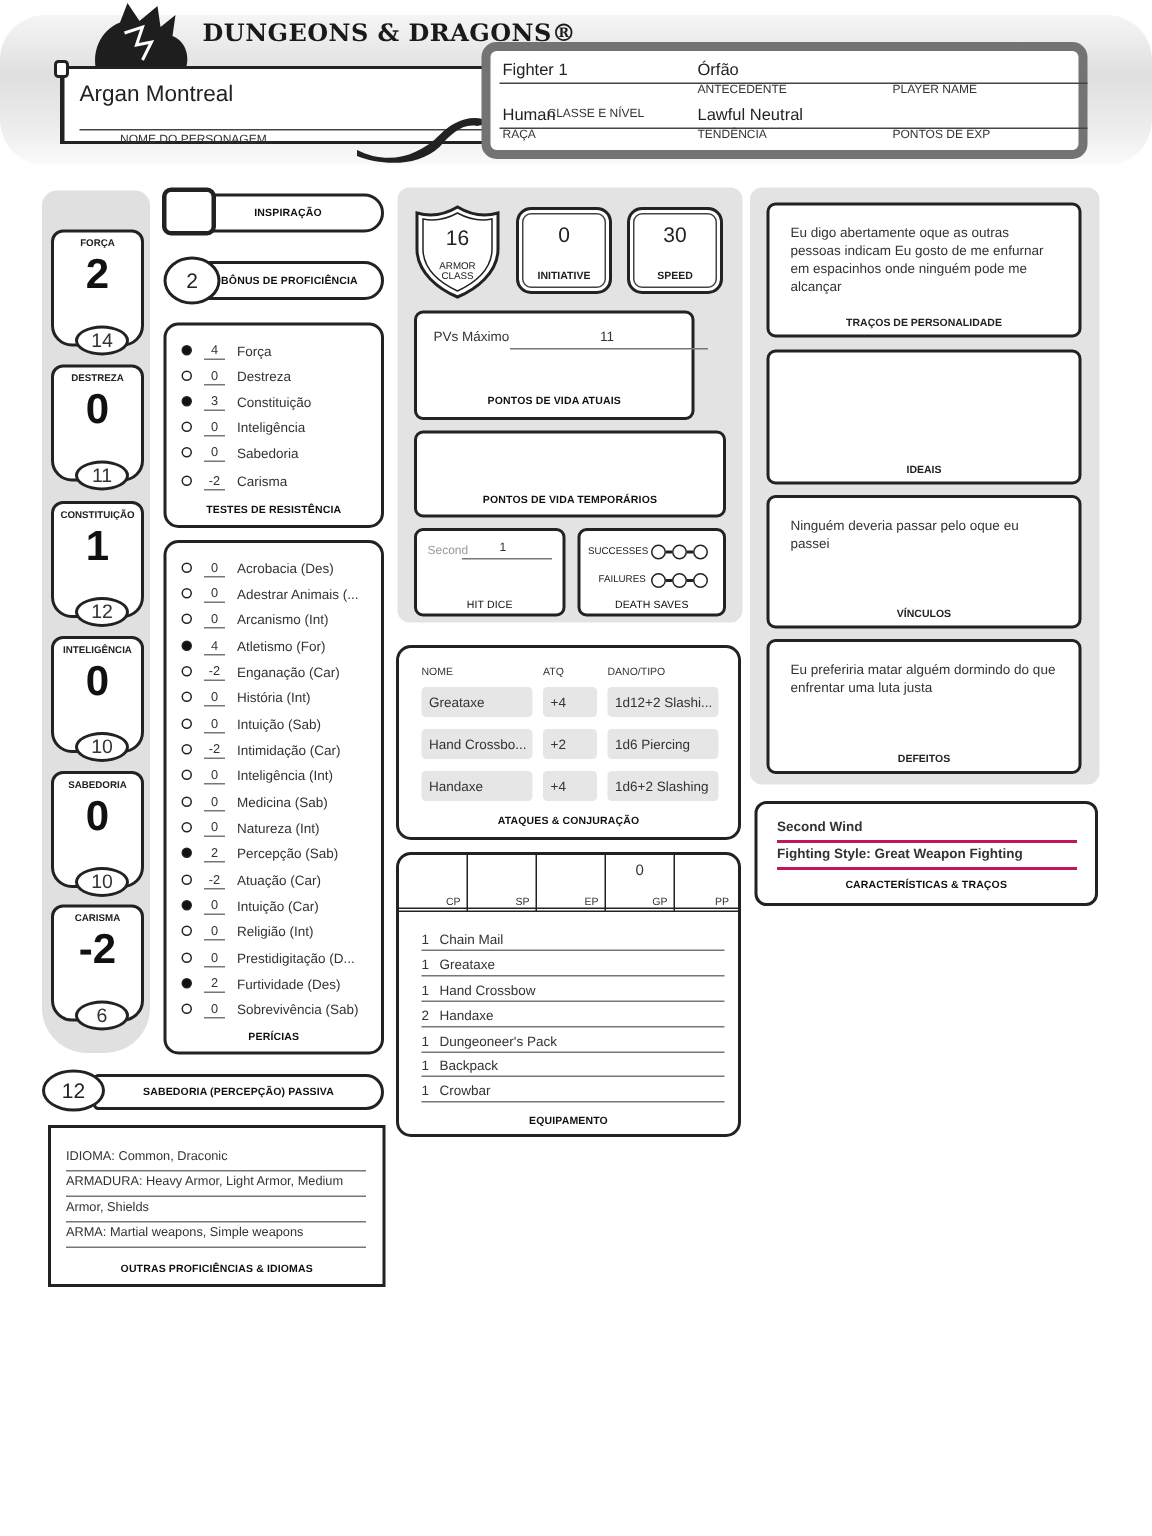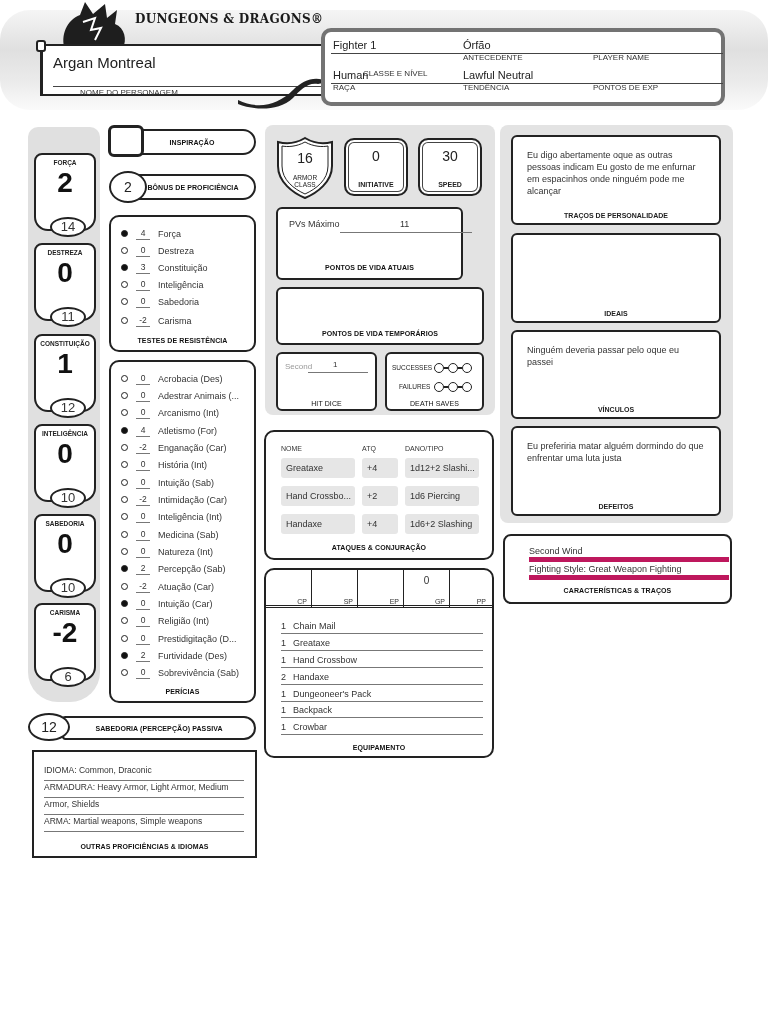--- a/index.html
+++ b/index.html
@@ -5,25 +5,25 @@
   * { box-sizing: border-box; margin: 0; padding: 0; }
   html, body { width: 768px; height: 1024px; background: #fff; overflow: hidden; }
   body { position: relative; font-family: "Liberation Sans", sans-serif; color: #222; }
 
   .abs { position: absolute; }
   .lbl { font-family: "Liberation Sans", sans-serif; font-weight: bold; font-size: 7px; letter-spacing: 0.1px; color: #111; text-transform: uppercase; }
 
   
   .header-brush { left: 0; top: 10px; width: 768px; height: 100px; background: linear-gradient(180deg, #f4f4f4 0%, #dcdcdc 40%, #e8e8e8 70%, #fafafa 100%); border-radius: 30px; opacity: .9; }
   .dragon { left: 55px; top: 0; width: 80px; height: 55px; }
-  .logo { left: 135px; top: 12px; font-family: "DejaVu Serif", serif; font-weight: bold; font-size: 12px; color: #1a1a1a; letter-spacing: .3px; text-align: center; }
+  .logo { left: 135px; top: 12px; font-family: "DejaVu Serif", serif; font-weight: bold; font-size: 16px; color: #1a1a1a; letter-spacing: .3px; text-align: center; }
   .name-scroll { left: 40px; top: 44px; width: 290px; height: 52px; background: #fff; border: 2px solid #222; border-left-width: 3px; }
   .char-name { left: 53px; top: 54px; font-size: 15px; color: #222; }
   .char-name-lbl { left: 80px; top: 88px; font-size: 8px; color: #333; }
-  .info-box { left: 321px; top: 28px; width: 404px; height: 78px; border: 4px solid #737373; border-radius: 10px; background: #fff; }
+  .info-box { left: 321px; top: 28px; width: 404px; height: 78px; border: 6px solid #737373; border-radius: 10px; background: #fff; }
   .info-val { font-size: 11px; color: #222; }
   .info-line { height: 1px; background: #444; }
   .info-lbl { font-size: 8px; color: #333; }
 
   
   .attr-col { left: 28px; top: 127px; width: 72px; height: 575px; background: #e0e0e0; border-radius: 10px 10px 30px 30px; }
   .attr-box { position: absolute; left: 34px; width: 62px; height: 78px; background: #fff; border: 2px solid #222; border-radius: 8px 8px 14px 14px; }
   .attr-name { position: absolute; top: 4px; left: 0; width: 100%; text-align: center; font-size: 6.5px; font-weight: bold; }
   .attr-mod { position: absolute; top: 12px; left: 0; width: 100%; text-align: center; font-size: 28px; font-weight: bold; color: #111; }
   .attr-score { position: absolute; left: 14px; bottom: -8px; width: 36px; height: 20px; border: 2px solid #222; border-radius: 50%; background: #fff; text-align: center; font-size: 13px; line-height: 16px; color: #333; }
@@ -57,21 +57,21 @@
   .equip-row { position: absolute; left: 15px; width: 202px; height: 16px; border-bottom: 1px solid #777; font-size: 9px; color: #333; display: flex; align-items: flex-end; padding-bottom: 2px; }
   .equip-row .q { width: 12px; }
 
   
   .right-panel { left: 500px; top: 125px; width: 233px; height: 398px; background: #e3e3e3; border-radius: 8px; }
   .trait-box { position: absolute; left: 511px; width: 210px; border: 2px solid #222; border-radius: 6px; background: #fff; }
   .trait-text { position: absolute; left: 14px; top: 12px; right: 14px; font-size: 9px; line-height: 12px; color: #333; }
   .trait-lbl { position: absolute; bottom: 4px; width: 100%; text-align: center; font-size: 7px; font-weight: bold; }
 
   .feat-box { left: 503px; top: 534px; width: 229px; height: 70px; border: 2px solid #222; border-radius: 8px; background: #fff; }
-  .feat-row { position: absolute; left: 24px; width: 200px; height: 16px; border-bottom: 5px solid #be185d; font-size: 9px; color: #333; }
+  .feat-row { position: absolute; left: 13px; width: 200px; height: 16px; border-bottom: 2px solid #be185d; font-size: 9px; color: #333; font-weight: bold; }
 
   .passive-circle { left: 28px; top: 713px; width: 42px; height: 28px; border: 2px solid #222; border-radius: 50%; background: #fff; font-size: 14px; text-align: center; line-height: 24px; }
   .passive-bar { left: 62px; top: 716px; width: 194px; height: 24px; border: 2px solid #222; border-radius: 4px 14px 14px 4px; background: #fff; }
 
   .prof-box { left: 32px; top: 750px; width: 225px; height: 108px; border: 2px solid #222; background: #fff; }
   .prof-row { position: absolute; left: 10px; width: 200px; height: 16px; border-bottom: 1px solid #777; font-size: 8.5px; color: #333; }
 </style>
 </head>
 <body>
 

